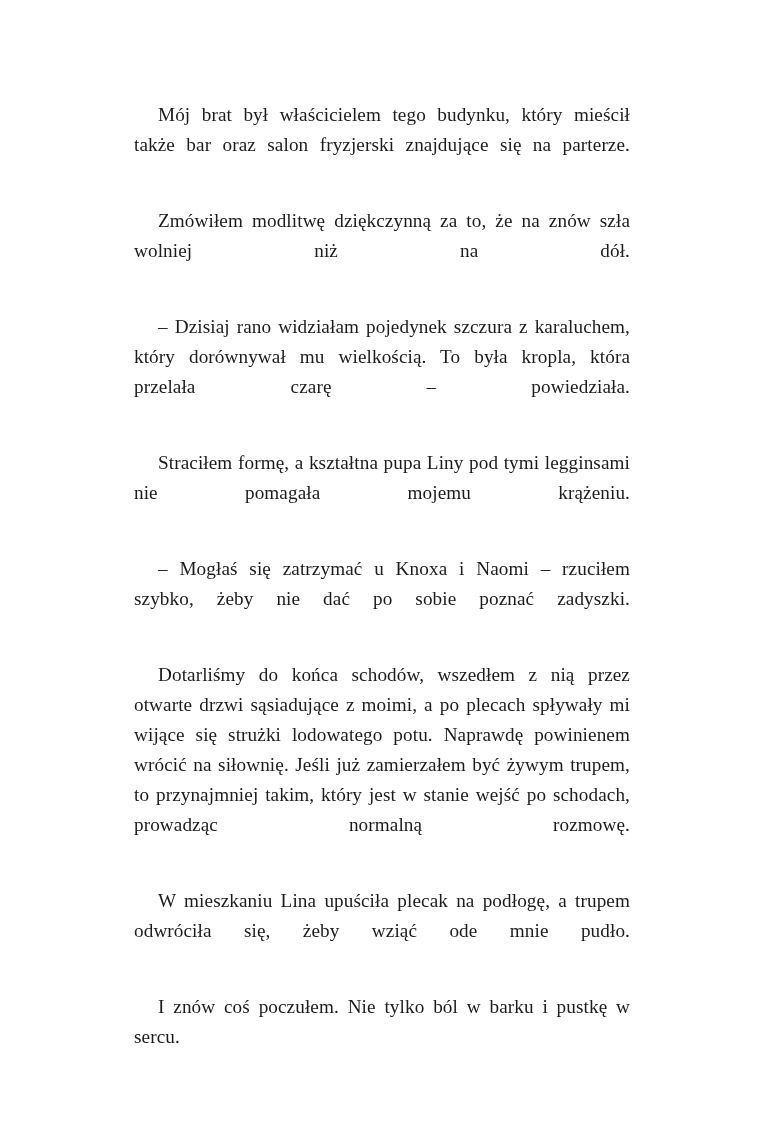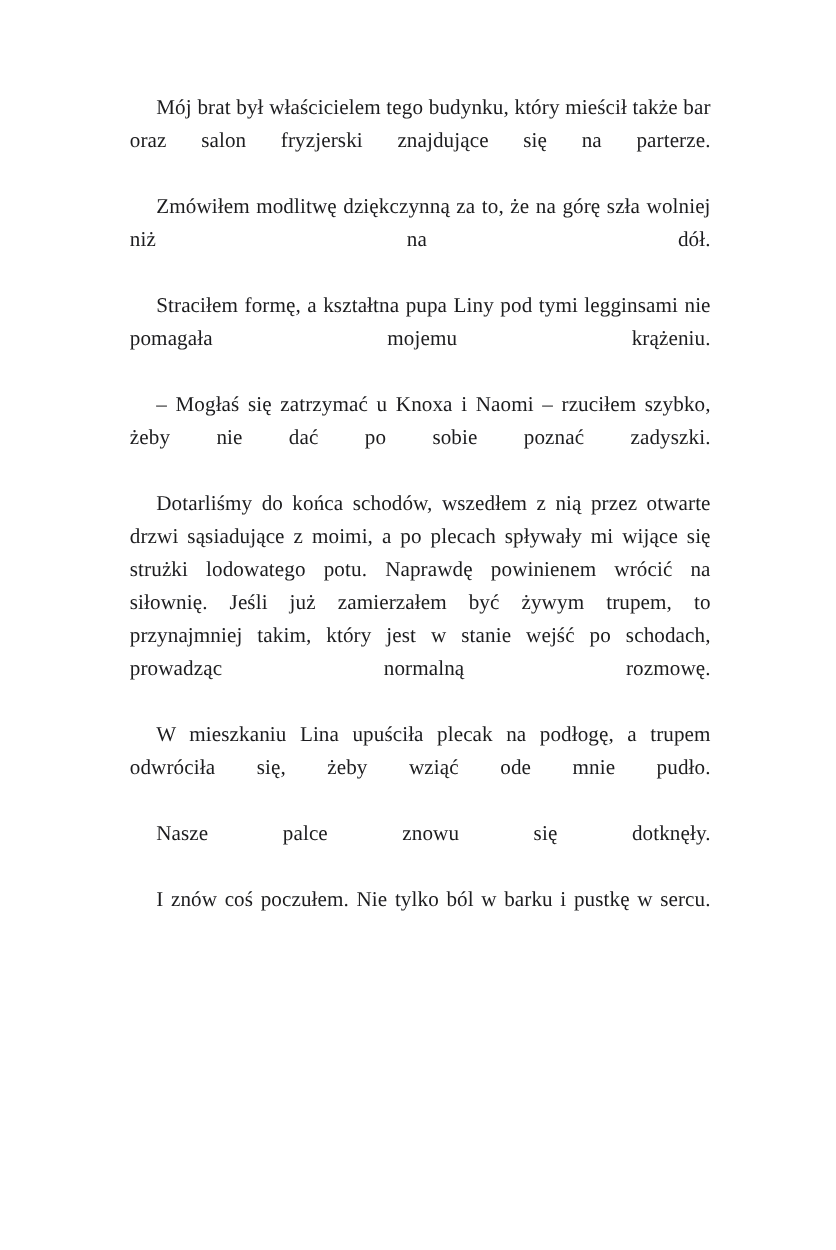--- a/index.html
+++ b/index.html
@@ -23,21 +23,21 @@
   }
 
   .text-block {
     position: absolute;
     left: 118px;
     top: 84px;
     width: 528px;
   }
 
   .para {
-    margin: 0;
+    margin: 16px;
     text-indent: 24px;
     text-align: justify;
     font-size: 19.2px;
     line-height: 30px;
     color: #1c1c1e;
     hyphens: manual;
     -webkit-hyphens: manual;
     letter-spacing: 0.005em;
     word-spacing: 0.005em;
   }
@@ -49,22 +49,22 @@
     width: 100%;
   }
 </style>
 </head>
 <body>
 
 <div class="page">
   <div class="text-block">
 
     <p class="para">Mój brat był właścicielem tego budynku, który mieścił także bar oraz salon fryzjerski znajdujące się na parterze.</p>
-    <p class="para">Zmówiłem modlitwę dziękczynną za to, że na górę szła wolniej niż na dół.</p>
+    <p class="para">Zmówiłem modlitwę dziękczynną za to, że na znów szła wolniej niż na dół.</p>
+    <p class="para">– Dzisiaj rano widziałam pojedynek szczura z karaluchem, który dorównywał mu wielkością. To była kropla, która przelała czarę – powiedziała.</p>
     <p class="para">Straciłem formę, a kształtna pupa Liny pod tymi legginsami nie pomagała mojemu krążeniu.</p>
     <p class="para">– Mogłaś się zatrzymać u Knoxa i Naomi – rzuciłem szybko, żeby nie dać po sobie poznać zadyszki.</p>
     <p class="para">Dotarliśmy do końca schodów, wszedłem z nią przez otwarte drzwi sąsiadujące z moimi, a po plecach spływały mi wijące się strużki lodowatego potu. Naprawdę powinienem wrócić na siłownię. Jeśli już zamierzałem być żywym trupem, to przynajmniej takim, który jest w stanie wejść po schodach, prowadząc normalną rozmowę.</p>
     <p class="para">W mieszkaniu Lina upuściła plecak na podłogę, a trupem odwróciła się, żeby wziąć ode mnie pudło.</p>
-    <p class="para">Nasze palce znowu się dotknęły.</p>
     <p class="para">I znów coś poczułem. Nie tylko ból w barku i pustkę w sercu.</p>
 
   </div>
 </div>
 
 </body></html>

